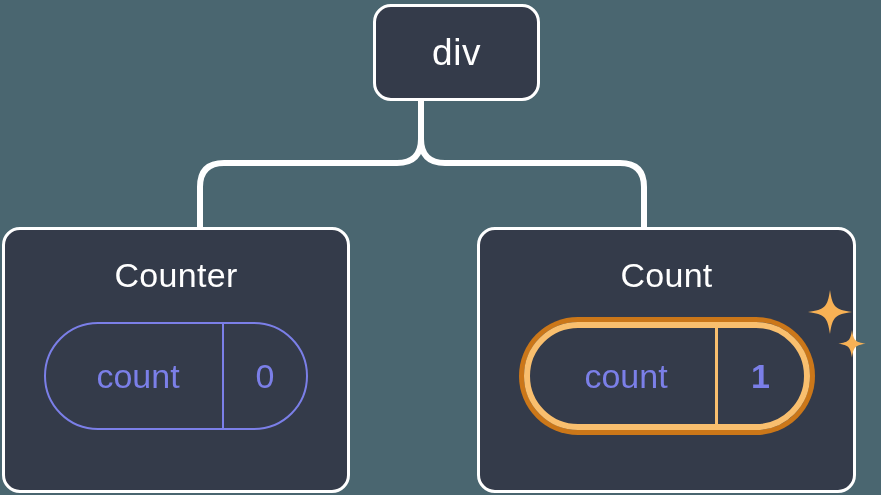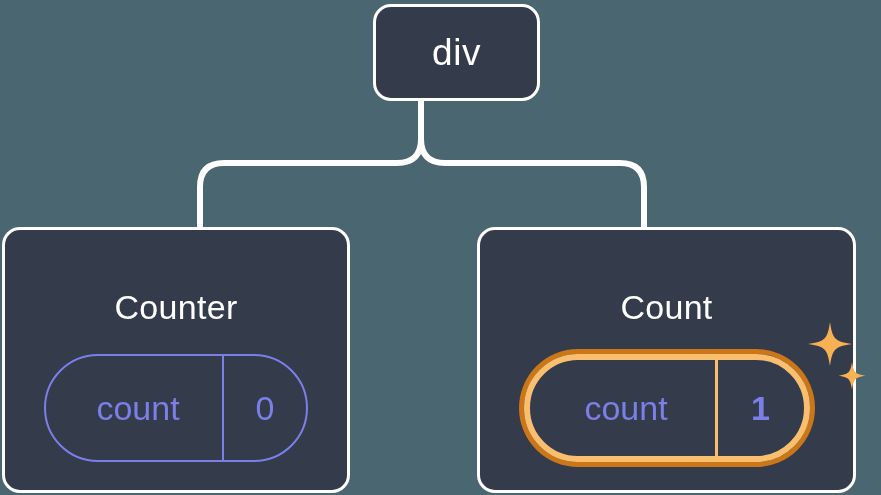--- a/index.html
+++ b/index.html
@@ -55,21 +55,21 @@
     font-size: 37px;
     color: #ffffff;
     letter-spacing: 0.5px;
     line-height: 1;
   }
 
   
   .child-node {
     top: 227px;
     height: 266px;
-    padding-top: 60px;
+    padding-top: 28px;
     text-align: right;
   }
   #node-counter {
     left: 2px;
     width: 348px;
   }
   #node-count {
     left: 477px;
     width: 379px;
   }

